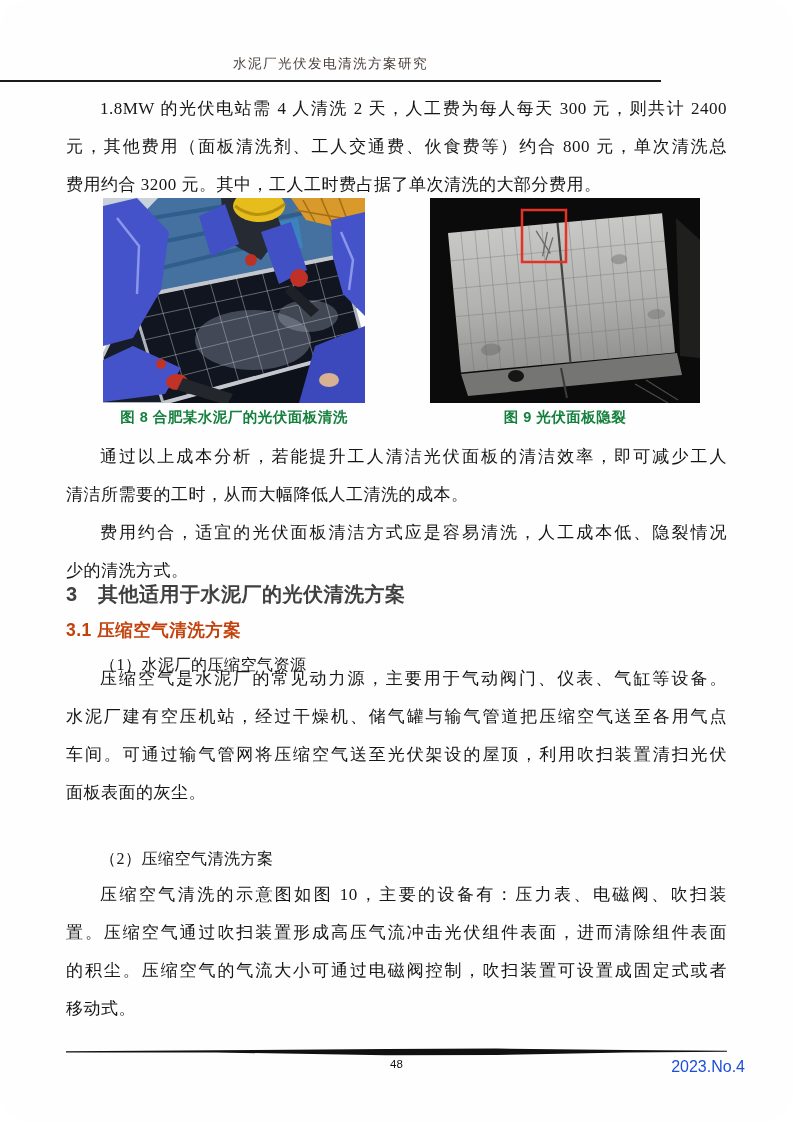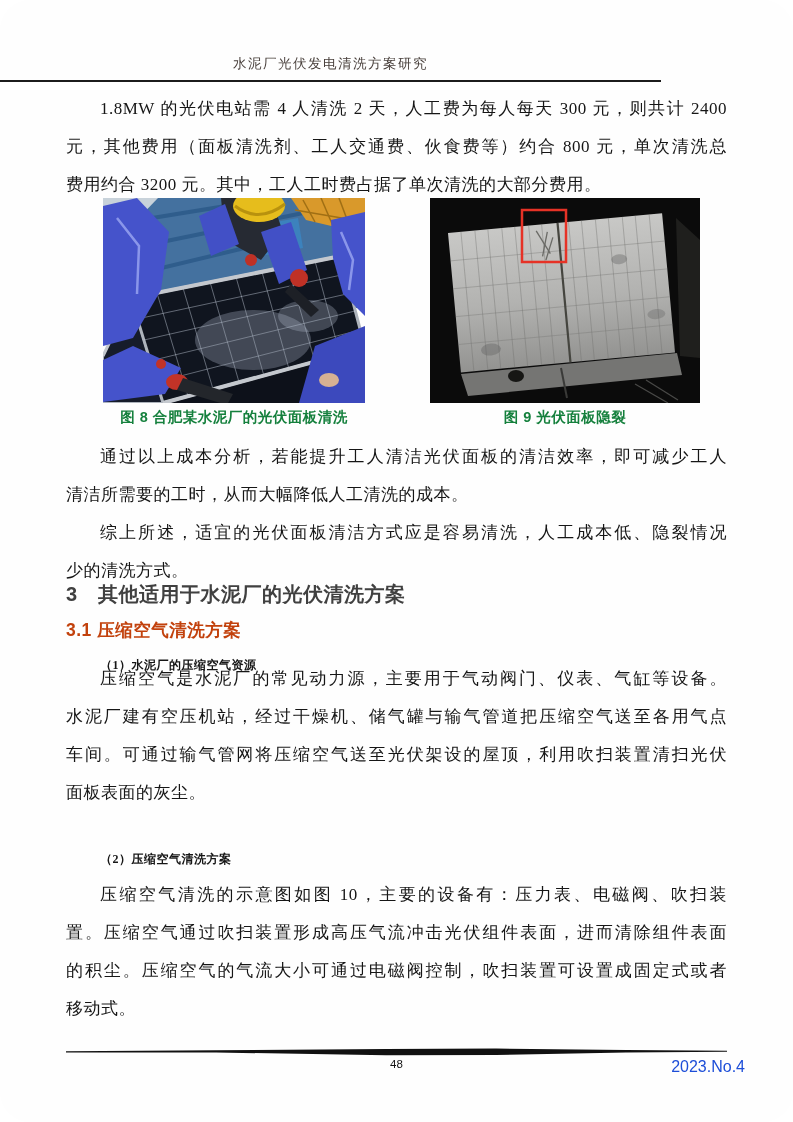--- a/index.html
+++ b/index.html
@@ -30,23 +30,22 @@
   
   .para { position: absolute; left: 0; width: 661px; }
   .line {
     font-size: 17px; line-height: 38px; white-space: nowrap;
     text-align: justify; text-align-last: justify;
     letter-spacing: 0.5px;
   }
   .line.last { text-align-last: left; white-space: normal; }
   .line.indent { text-indent: 34px; }
   .single-line {
-    font-size: 12px; line-height: 38px; text-indent: 34px;
+    font-size: 16px; line-height: 38px; text-indent: 34px;
     letter-spacing: 0.5px;
-    font-weight: bold;
   }
 
   .p1 { top: 90px; }
   .p2 { top: 438px; }
   .p3 { top: 514px; }
   .item1 { top: 646px; }
   .p5 { top: 660px; }
   .item2 { top: 840px; }
   .p7 { top: 876px; }
 
@@ -227,21 +226,21 @@
       </svg>
       <div class="caption">图 9 光伏面板隐裂</div>
     </div>
 
     <div class="para p2">
       <div class="line indent">通过以上成本分析，若能提升工人清洁光伏面板的清洁效率，即可减少工人</div>
       <div class="line last">清洁所需要的工时，从而大幅降低人工清洗的成本。</div>
     </div>
 
     <div class="para p3">
-      <div class="line indent">综上所述，适宜的光伏面板清洁方式应是容易清洗，人工成本低、隐裂情况</div>
+      <div class="line indent">费用约合，适宜的光伏面板清洁方式应是容易清洗，人工成本低、隐裂情况</div>
       <div class="line last">少的清洗方式。</div>
     </div>
 
     <div class="h3">3　其他适用于水泥厂的光伏清洗方案</div>
     <div class="h31">3.1 压缩空气清洗方案</div>
 
     <div class="para item1">
       <div class="single-line">（1）水泥厂的压缩空气资源</div>
     </div>
 

